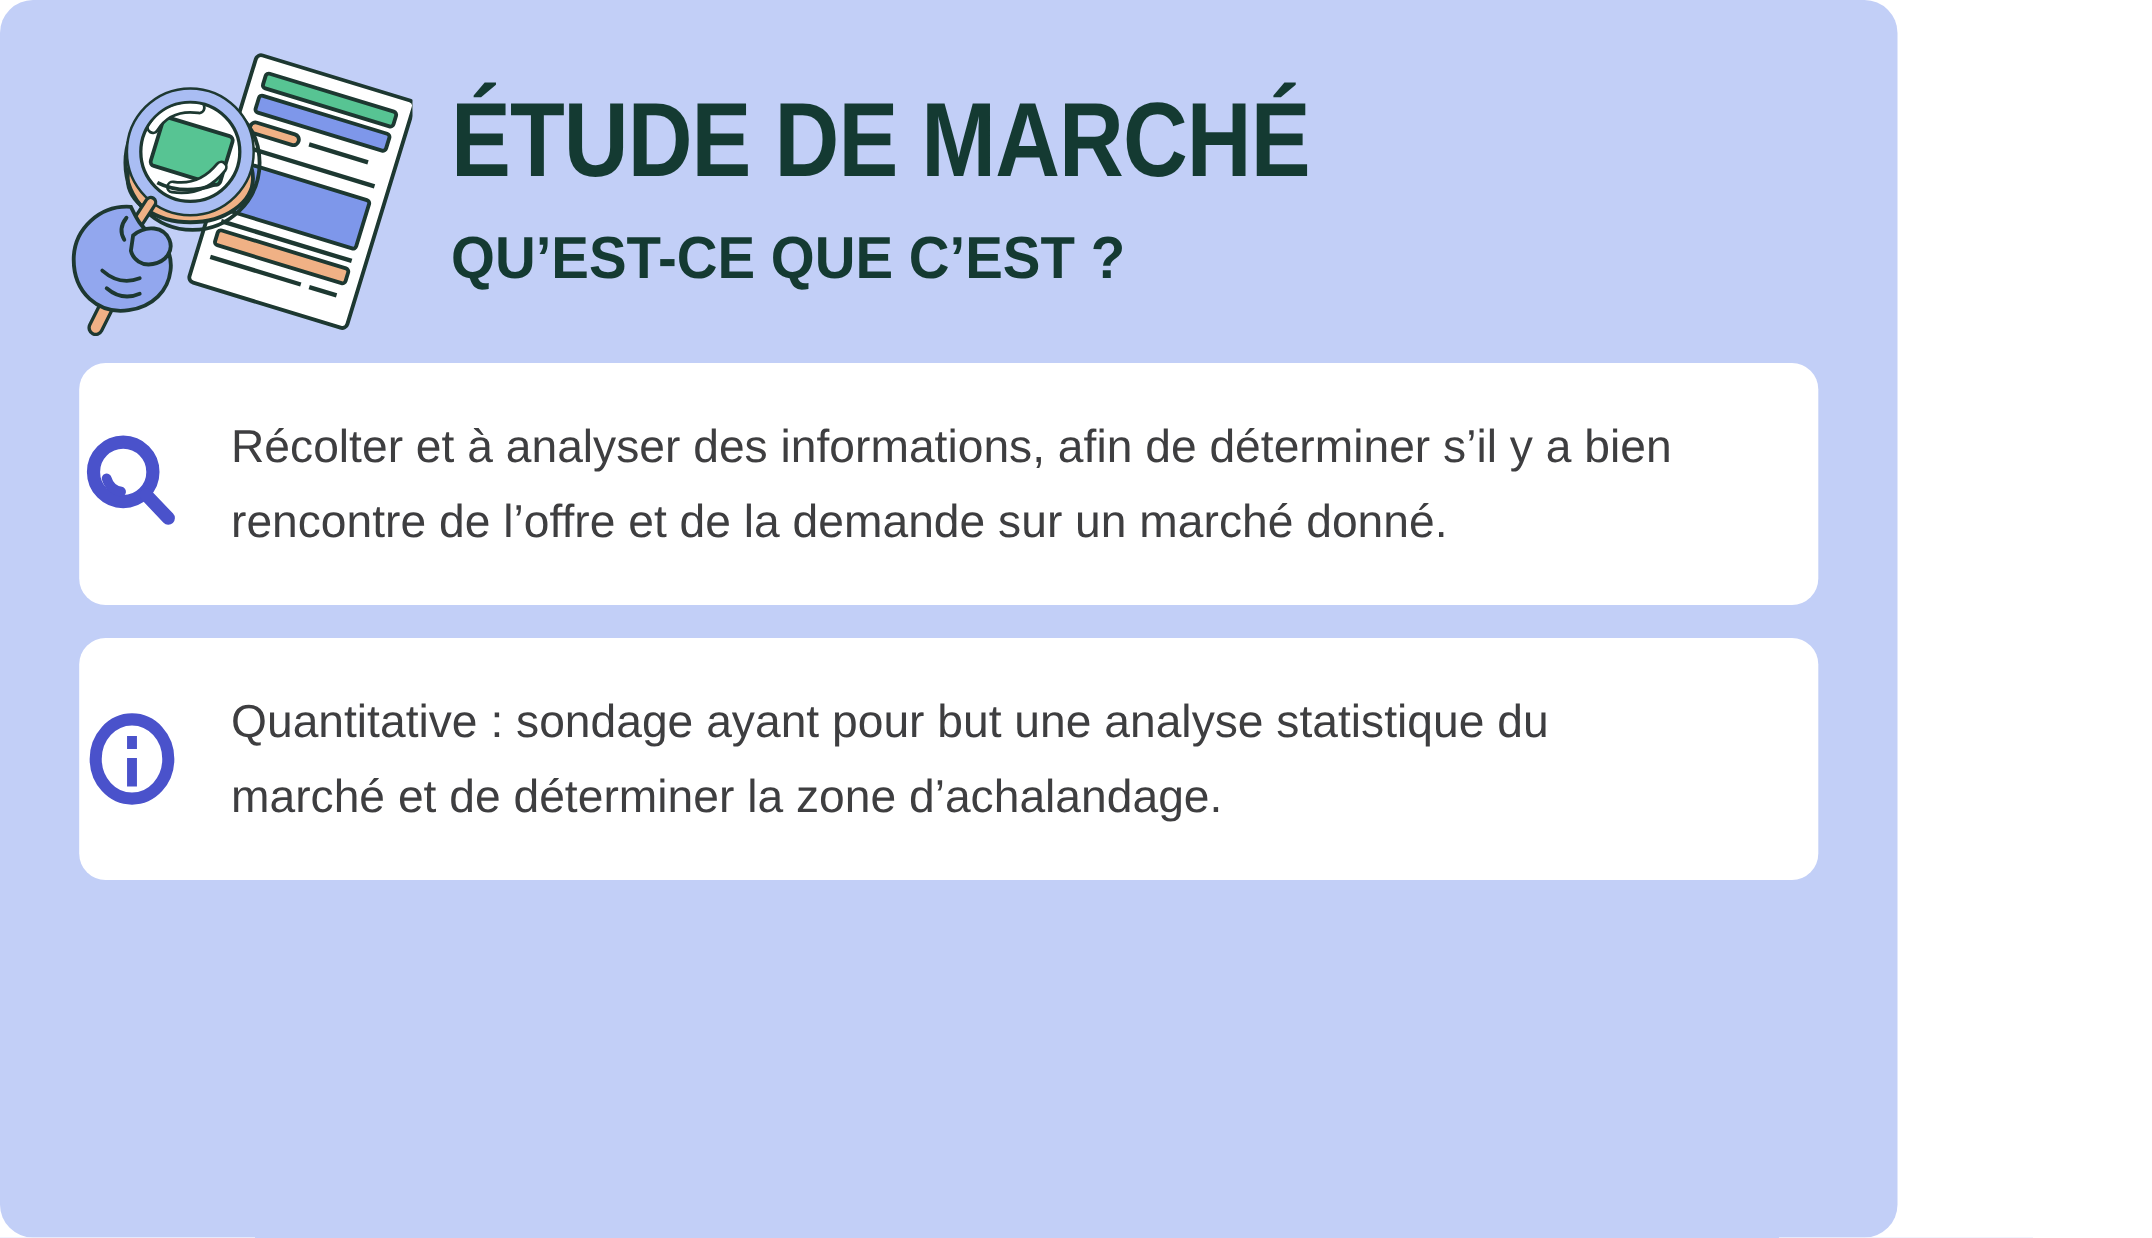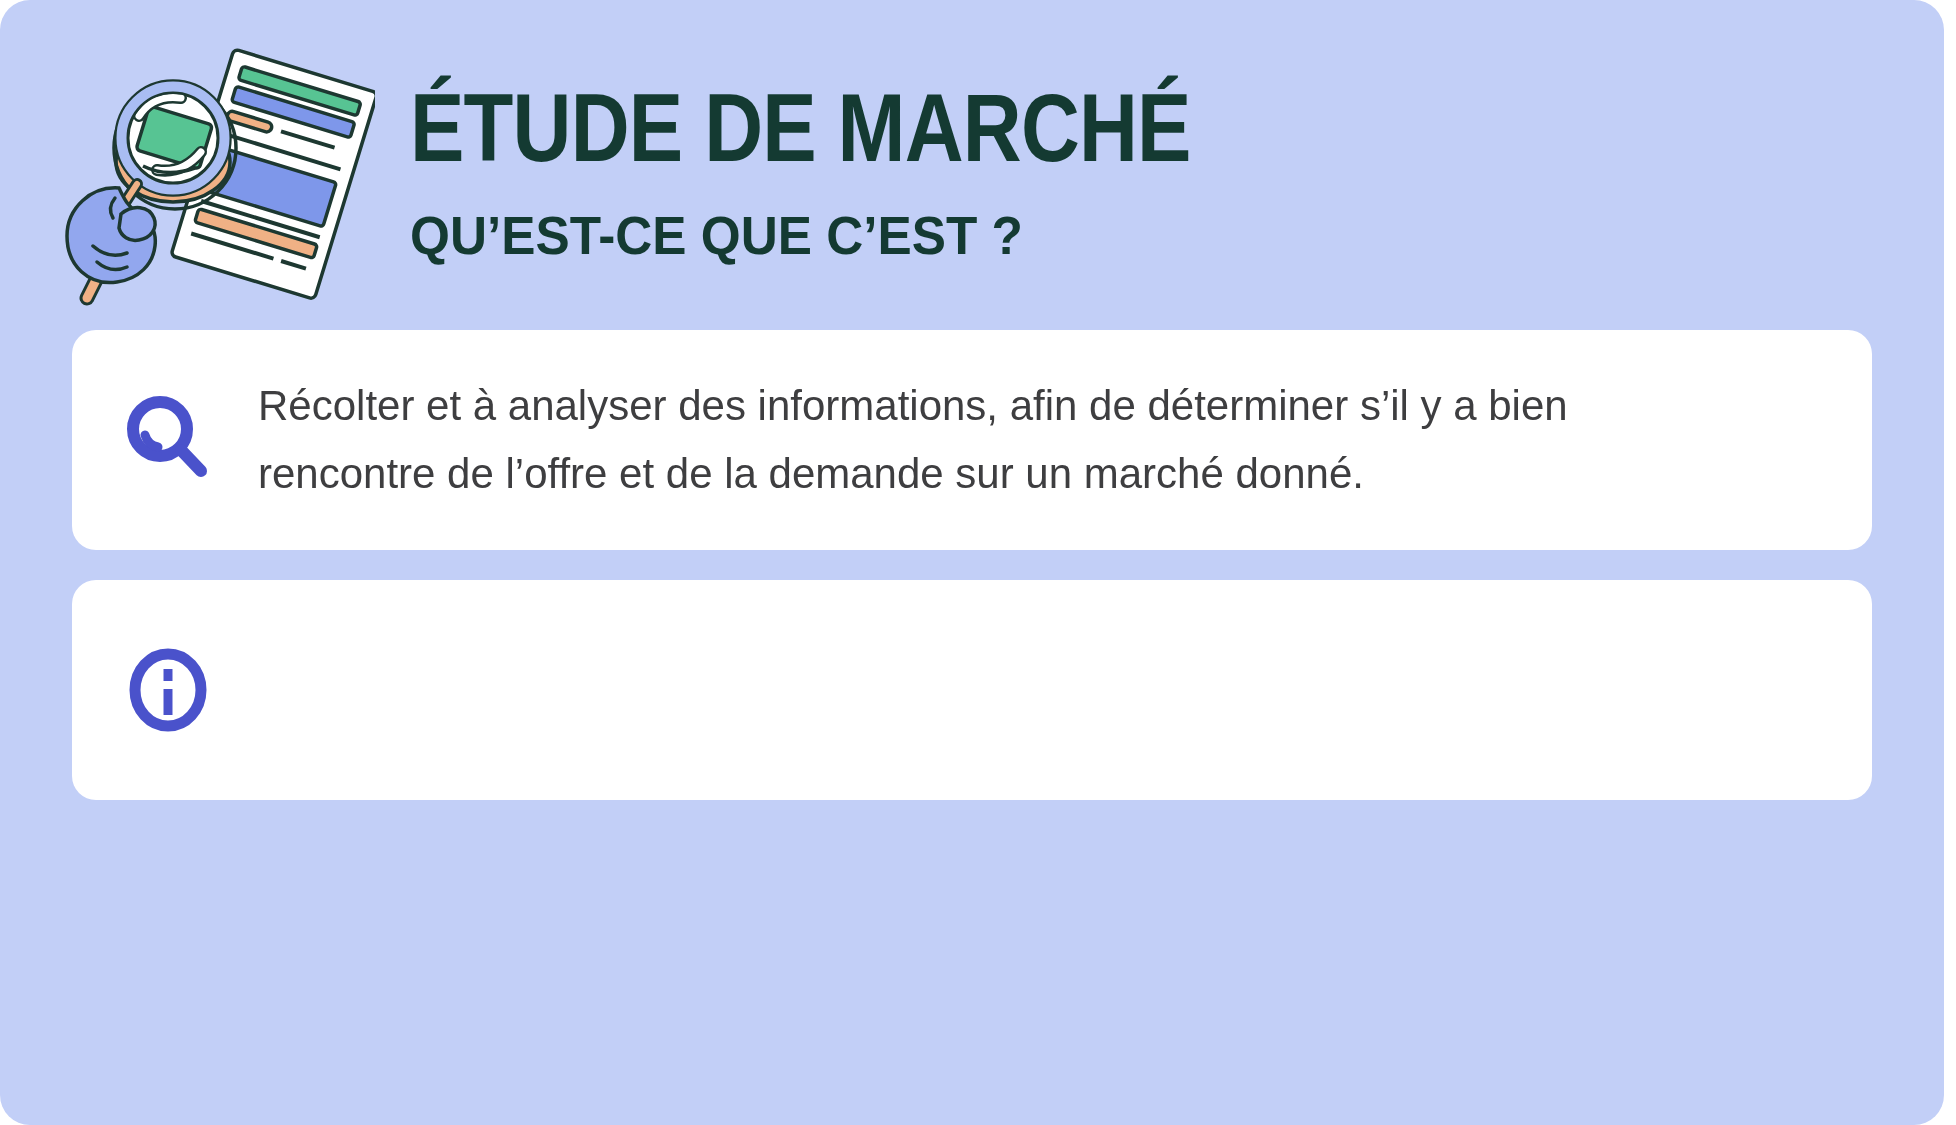--- a/index.html
+++ b/index.html
@@ -1,18 +1,18 @@
 <!DOCTYPE html>
 <html lang="fr"><head>
 <meta charset="utf-8">
 <style>
   html,body{margin:0;padding:0;background:#ffffff;}
   .canvas{
     position:relative;
-    width:1944px;height:1125px;
+    width:1725px;height:1125px;
     background:#c2cff7;
     border-radius:30px;
     overflow:hidden;
     font-family:"Liberation Sans", sans-serif;
   }
   
   .hero{position:absolute;left:55px;top:38px;width:320px;height:268px;}
   .title{
     position:absolute;left:410px;top:75px;
     font-size:96px;font-weight:bold;line-height:1.1;
@@ -26,21 +26,21 @@
     letter-spacing:0;color:#143a32;
     transform:scaleX(.95);transform-origin:left top;
     white-space:nowrap;
   }
   
   .cards{position:absolute;left:72px;right:72px;top:330px;}
   .card{
     background:#ffffff;border-radius:24px;
     height:220px;margin-bottom:30px;
     display:flex;align-items:center;
-    padding-left:48px;padding-right:100px;
+    padding-right:100px;
     box-sizing:border-box;
   }
   .card .icon{flex:0 0 96px;width:96px;height:96px;margin-right:42px;}
   .card .txt{
     font-size:42px;line-height:68px;color:#3e3e40;
     white-space:pre-line;
   }
 </style>
 </head>
 <body>
@@ -112,17 +112,19 @@
       <div class="txt">Récolter et à analyser des informations, afin de déterminer s’il y a bien
 rencontre de l’offre et de la demande sur un marché donné.</div>
     </div>
 
     <div class="card">
       <svg class="icon" viewBox="0 0 96 96" aria-hidden="true">
         <ellipse cx="48" cy="48" rx="33" ry="36" fill="none" stroke="#4a52cb" stroke-width="11"></ellipse>
         <line x1="48" y1="27" x2="48" y2="39" stroke="#4a52cb" stroke-width="9"></line>
         <line x1="48" y1="47" x2="48" y2="73" stroke="#4a52cb" stroke-width="9"></line>
       </svg>
+      <div class="txt">Quantitative : sondage ayant pour but une analyse statistique du
+marché et de déterminer la zone d’achalandage.</div>
     </div>
 
 
   </div>
 </div>
 
 </body></html>

